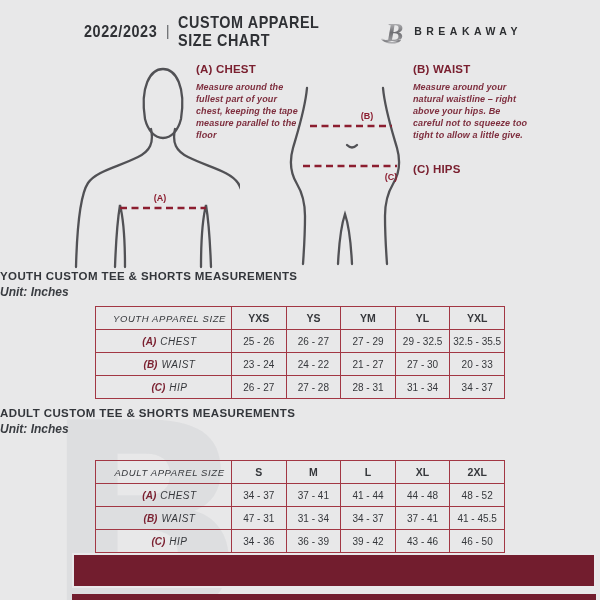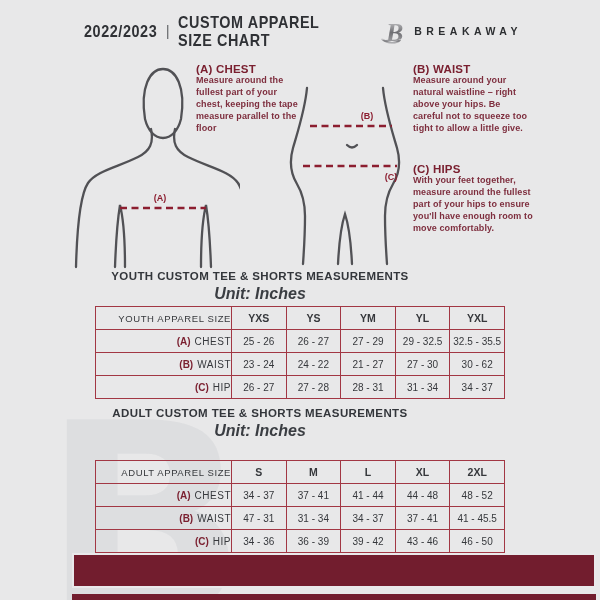--- a/index.html
+++ b/index.html
@@ -21,40 +21,40 @@
     display:flex; justify-content:space-between; align-items:center;gap:37px;
   }
   .title-group { display:flex; align-items:center; transform:scale(0.96,1.08); transform-origin:left center; }
   .title-year, .title-text { font-size:15px; font-weight:bold; letter-spacing:0.6px; color:#2f3135; }
   .title-sep { font-size:14px; font-weight:normal; color:#5a5c60; padding:0 9px; }
   .brand { display:flex; align-items:center; gap:9px; }
   .brand-name { font-size:10.5px; font-weight:bold; letter-spacing:4.5px; color:#2c2e31; }
   
   .guide-block { position:absolute; }
   .guide-block h3 { font-size:11.5px; font-weight:bold; color:#7a2030; letter-spacing:0.2px; }
-  .guide-block p  { font-size:9px; font-weight:bold;
+  .guide-block p  { margin-top:7px; font-size:9px; font-style:italic; font-weight:bold;
                     color:#7e2e3e; line-height:1.33; letter-spacing:0.1px; }
   .fig { position:absolute; }
   .outline { fill:none; stroke:#515155; stroke-width:2.3; stroke-linecap:round; }
   .dash { fill:none; stroke:#8c1e30; stroke-width:2.3; stroke-dasharray:7 4.5; }
   .dash-label { font-size:9px; font-weight:bold; fill:#8c1e30; text-anchor:middle;
                 font-family:"Liberation Sans", sans-serif; }
   
-  .section-head { position:absolute; left:12px; width:496px; text-align:center; }
+  .section-head { position:absolute; left:0; width:496px; text-align:left; }
   .sec-title { font-size:11.5px; font-weight:bold; letter-spacing:0.4px; color:#33363b; }
-  .sec-unit  { margin-top:3px; font-size:16px; font-style:italic; font-weight:bold; color:#3a3d42; }
+  .sec-unit  { margin-top:3px; font-size:12px; font-style:italic; font-weight:bold; color:#3a3d42; }
   
   table.size { position:absolute; left:95px; width:410px; border-collapse:collapse; table-layout:fixed; }
   table.size col.c0 { width:136px; }
   table.size td, table.size th {
     border:1.5px solid #a23744; height:23px; padding:0;
     font-size:10px; text-align:center; vertical-align:middle; color:#36383c;
     font-weight:normal;
   }
-  table.size .rowhead { text-align:right; padding-left:12px; }
+  table.size .rowhead { text-align:center; padding-left:12px;font-style:italic; }
   table.size th.sizecol { font-size:10.5px; font-weight:bold; }
   table.size th.applabel { font-size:9.5px; letter-spacing:0.6px; font-weight:normal; }
   .pfx { color:#7a1f2f; font-weight:bold; }
   .rowname { letter-spacing:0.5px; padding-left:4px; }
   
   .footer-bar  { position:absolute; left:72px; top:553px; width:524px; height:35px;
                  background:#721d2e; border:2px solid #e9e9eb; }
   .footer-strip{ position:absolute; left:72px; top:594px; width:524px; height:6px; background:#721d2e; }
 </style>
 </head>
@@ -113,21 +113,20 @@
     <text class="dash-label" x="108" y="94">(C)</text>
   </svg>
 
   <div class="guide-block" style="left:413px; top:63px; width:120px;">
     <h3>(B) WAIST</h3>
     <p>Measure around your natural waistline – right above your hips. Be careful not to squeeze too tight to allow a little give.</p>
   </div>
 
   <div class="guide-block" style="left:413px; top:163px; width:120px;">
     <h3>(C) HIPS</h3>
-    <p>With your feet together, measure around the fullest part of your hips to ensure you'll have enough room to move comfortably.</p>
   </div>
 
   <div class="section-head" style="top:270px;">
     <div class="sec-title">YOUTH CUSTOM TEE &amp; SHORTS MEASUREMENTS</div>
     <div class="sec-unit">Unit: Inches</div>
   </div>
 
   <table class="size" style="top:306px;">
     <colgroup>
         <col class="c0">
@@ -153,21 +152,21 @@
       <td>27 - 29</td>
       <td>29 - 32.5</td>
       <td>32.5 - 35.5</td>
     </tr>
     <tr>
       <td class="rowhead"><span class="pfx">(B)</span><span class="rowname">WAIST</span></td>
       <td>23 - 24</td>
       <td>24 - 22</td>
       <td>21 - 27</td>
       <td>27 - 30</td>
-      <td>30 - 62</td>
+      <td>20 - 33</td>
     </tr>
     <tr>
       <td class="rowhead"><span class="pfx">(C)</span><span class="rowname">HIP</span></td>
       <td>26 - 27</td>
       <td>27 - 28</td>
       <td>28 - 31</td>
       <td>31 - 34</td>
       <td>34 - 37</td>
     </tr>
   </tbody>

